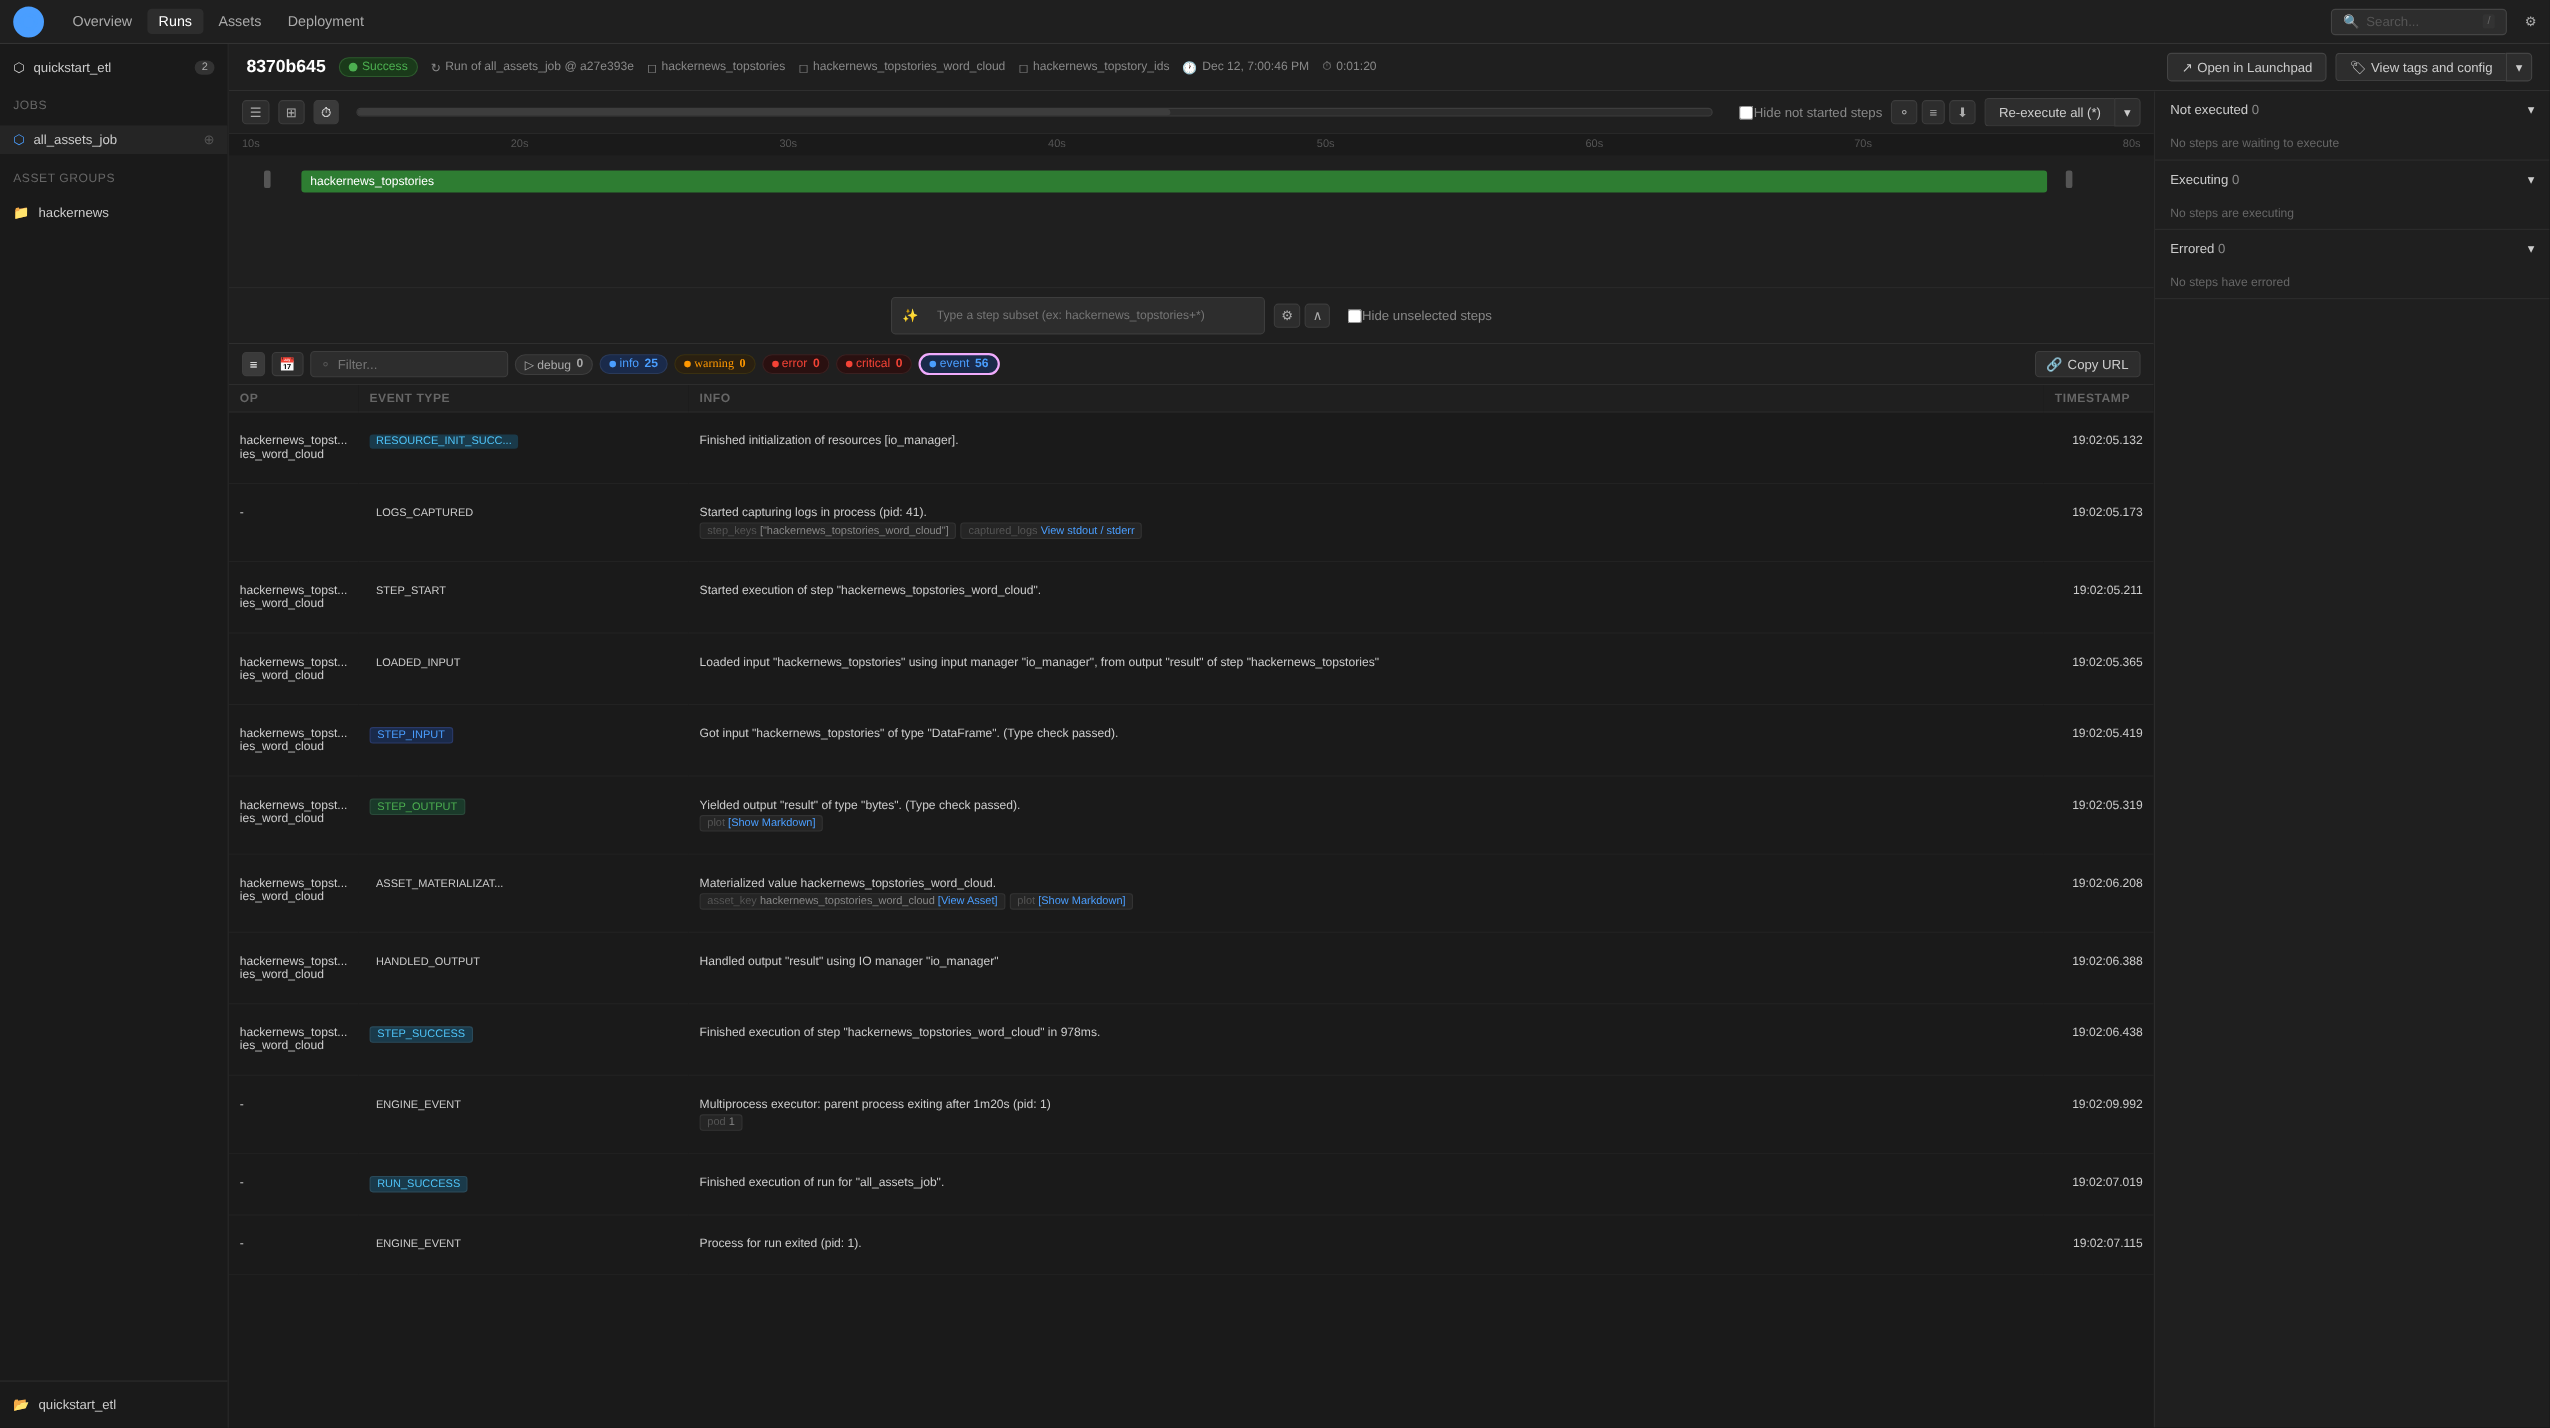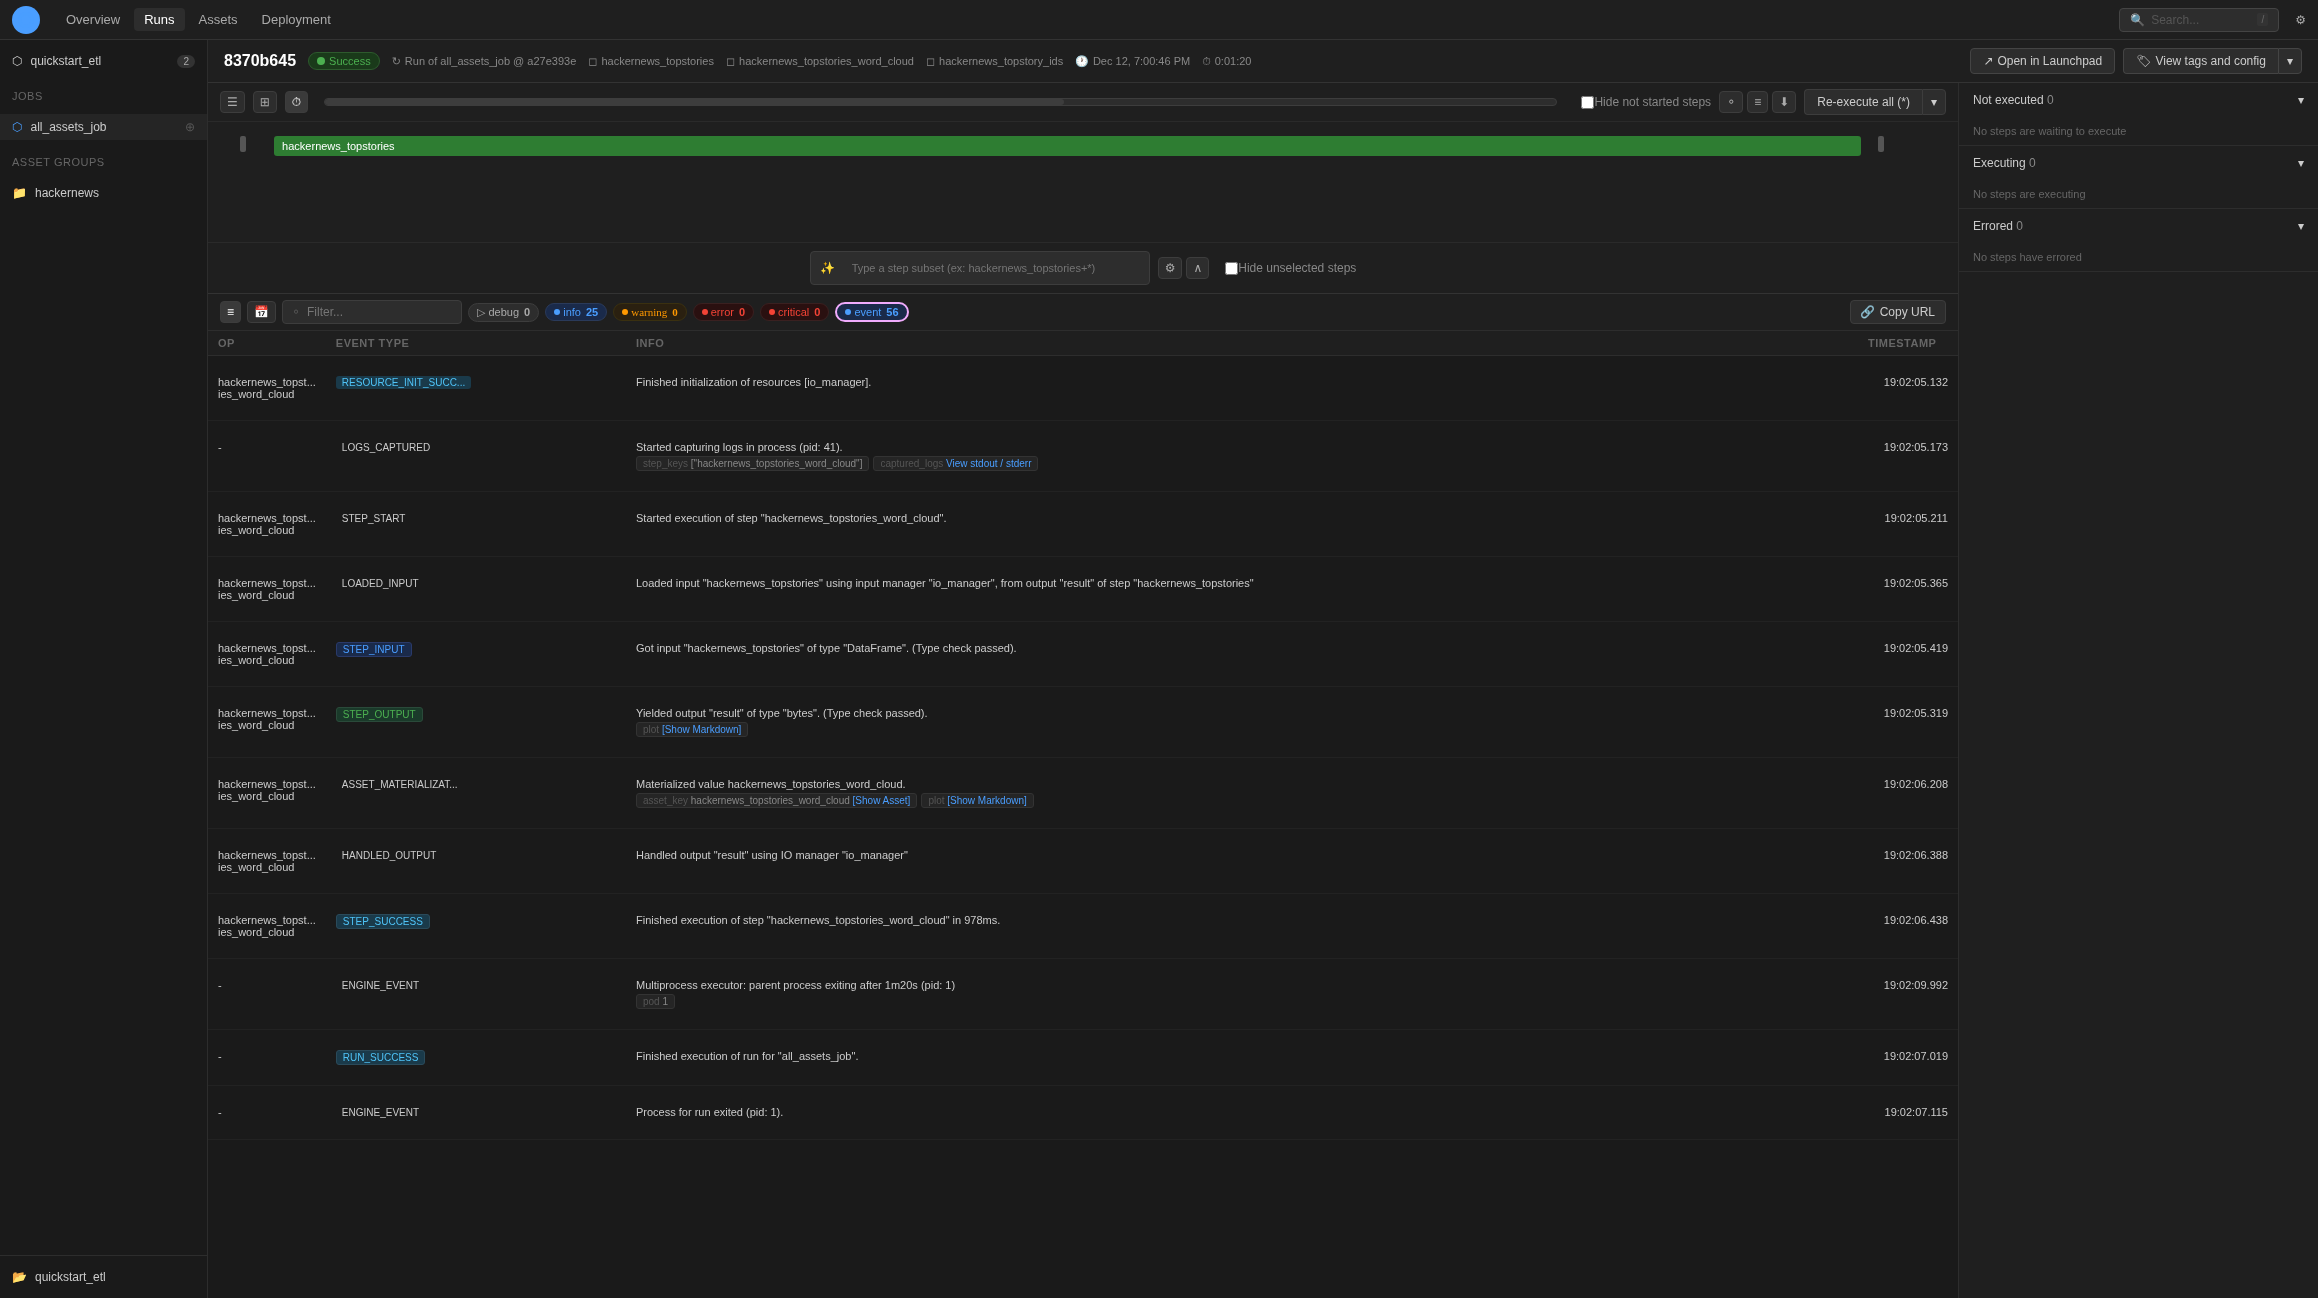--- a/index.html
+++ b/index.html
@@ -254,20 +254,32 @@
               <button class="icon-btn">⬇</button>
             </div>
             <div class="btn-split">
               <button class="btn btn-main" style="background:#2d2d2d;border-color:#3d3d3d;">
                 <span>Re-execute all (*)</span>
               </button>
               <button class="btn btn-caret" style="background:#2d2d2d;border-color:#3d3d3d;">▾</button>
             </div>
           </div>
 
+          <div class="timeline-ruler">
+            <div class="ruler-marks">
+              <span class="ruler-mark">10s</span>
+              <span class="ruler-mark">20s</span>
+              <span class="ruler-mark">30s</span>
+              <span class="ruler-mark">40s</span>
+              <span class="ruler-mark">50s</span>
+              <span class="ruler-mark">60s</span>
+              <span class="ruler-mark">70s</span>
+              <span class="ruler-mark">80s</span>
+            </div>
+          </div>
 
           <div class="timeline-content">
             <div class="timeline-row">
               <div class="tl-spacer-left"></div>
               <div class="tl-bar-area">
                 <div style="position:absolute;left:0;top:0;width:2%;height:100%;display:flex;align-items:center;">
                   <div style="width:6px;height:16px;background:#555;border-radius:2px;"></div>
                 </div>
                 <div class="timeline-bar bar-green" style="left:2%;width:93%;">
                   <span>hackernews_topstories</span>
@@ -405,21 +417,21 @@
                       </div>
                     </td>
                     <td class="col-timestamp">19:02:05.319</td>
                   </tr>
                   <tr>
                     <td class="col-op">hackernews_topst... ies_word_cloud</td>
                     <td><span class="event-badge badge-asset">ASSET_MATERIALIZAT...</span></td>
                     <td class="col-info">
                       <div>Materialized value hackernews_topstories_word_cloud.</div>
                       <div class="info-sub">
-                        <span class="info-tag"><span style="color:#555;">asset_key</span> hackernews_topstories_word_cloud <a class="info-link">[Show Asset]</a></span>
+                        <span class="info-tag"><span style="color:#555;">asset_key</span> hackernews_topstories_word_cloud <a class="info-link">[View Asset]</a></span>
                         <span class="info-tag"><span style="color:#555;">plot</span> <a class="info-link">[Show Markdown]</a></span>
                       </div>
                     </td>
                     <td class="col-timestamp">19:02:06.208</td>
                   </tr>
                   <tr>
                     <td class="col-op">hackernews_topst... ies_word_cloud</td>
                     <td><span class="event-badge badge-handled">HANDLED_OUTPUT</span></td>
                     <td class="col-info">
                       <div>Handled output "result" using IO manager "io_manager"</div>

